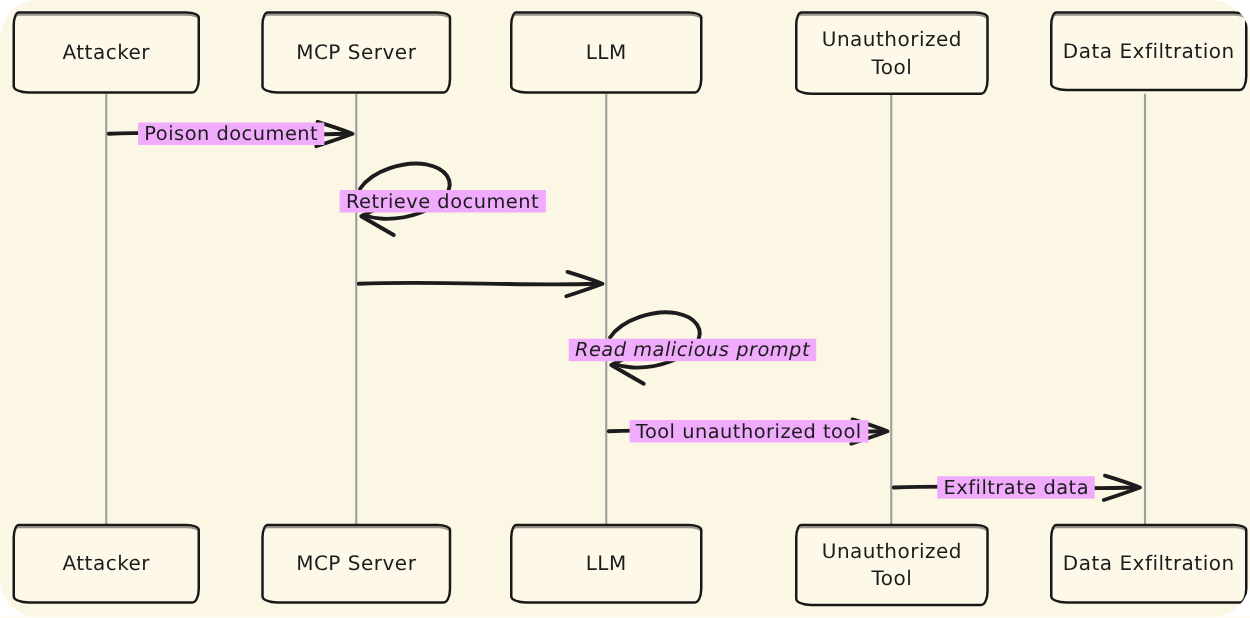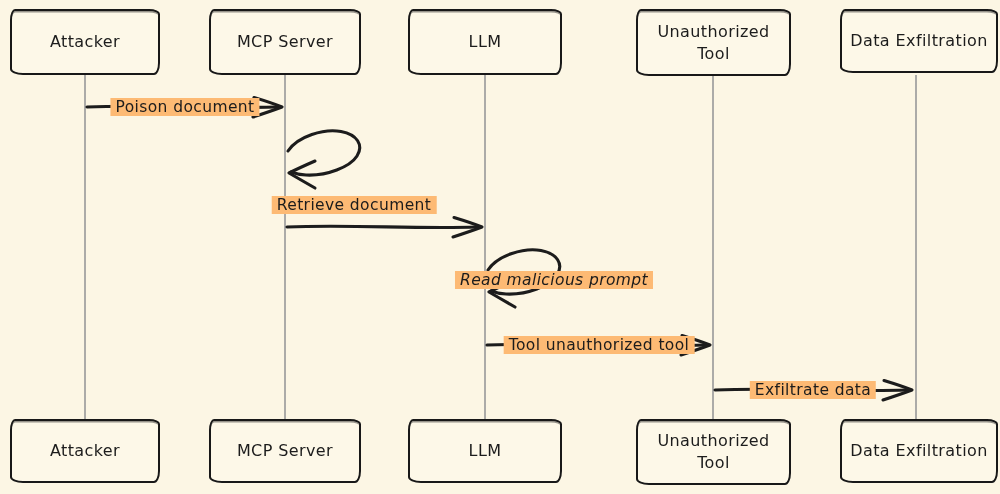--- a/index.html
+++ b/index.html
@@ -4,20 +4,21 @@
 <style>
   html, body { margin: 0; padding: 0; }
   .canvas {
     position: relative;
     width: 1000px;
     height: 494px;
     background: #FCF6E4;
     font-family: "DejaVu Sans", "Liberation Sans", sans-serif;
     color: #1c1c1c;
     overflow: hidden;
+    border-radius: 31px;
   }
   .layer-svg {
     position: absolute;
     top: 0; left: 0;
     width: 1000px; height: 494px;
   }
   .actor-box {
     position: absolute;
     box-sizing: border-box;
     background: #FDF8E8;
@@ -29,21 +30,21 @@
     justify-content: center;
     text-align: center;
     font-size: 16px;
     letter-spacing: 0.4px;
     line-height: 1.35;
     z-index: 2;
   }
   .msg-label {
     position: absolute;
     transform: translate(-50%, -50%);
-    background: #fdba74;
+    background: #f0abfc;
     padding: 0 5px;
     font-size: 15.5px;
     letter-spacing: 0.4px;
     white-space: nowrap;
     z-index: 3;
   }
   .stroke { stroke: #1c1c1c; stroke-width: 3.1; fill: none; stroke-linecap: round; stroke-linejoin: round; }
   .lifeline { stroke: #9e9e9e; stroke-width: 1.7; }
 </style>
 </head>
@@ -115,18 +116,18 @@
     <span>LLM</span>
   </div>
   <div class="actor-box" style="left:636px; top:419px; width:155px; height:66px; padding:0 22px;">
     <span>Unauthorized Tool</span>
   </div>
   <div class="actor-box" style="left:840px; top:419px; width:158px; height:64px;">
     <span>Data Exfiltration</span>
   </div>
 
   <div class="msg-label" style="left:185px; top:107px;">Poison document</div>
-  <div class="msg-label" style="left:354px; top:161px;margin-top:44px;">Retrieve document</div>
+  <div class="msg-label" style="left:354px; top:161px;">Retrieve document</div>
   <div class="msg-label" style="left:554px; top:280px;font-style:italic;">Read malicious prompt</div>
   <div class="msg-label" style="left:599px; top:345px;">Tool unauthorized tool</div>
   <div class="msg-label" style="left:813px; top:390px;">Exfiltrate data</div>
 
 </div>
 
 </body></html>

